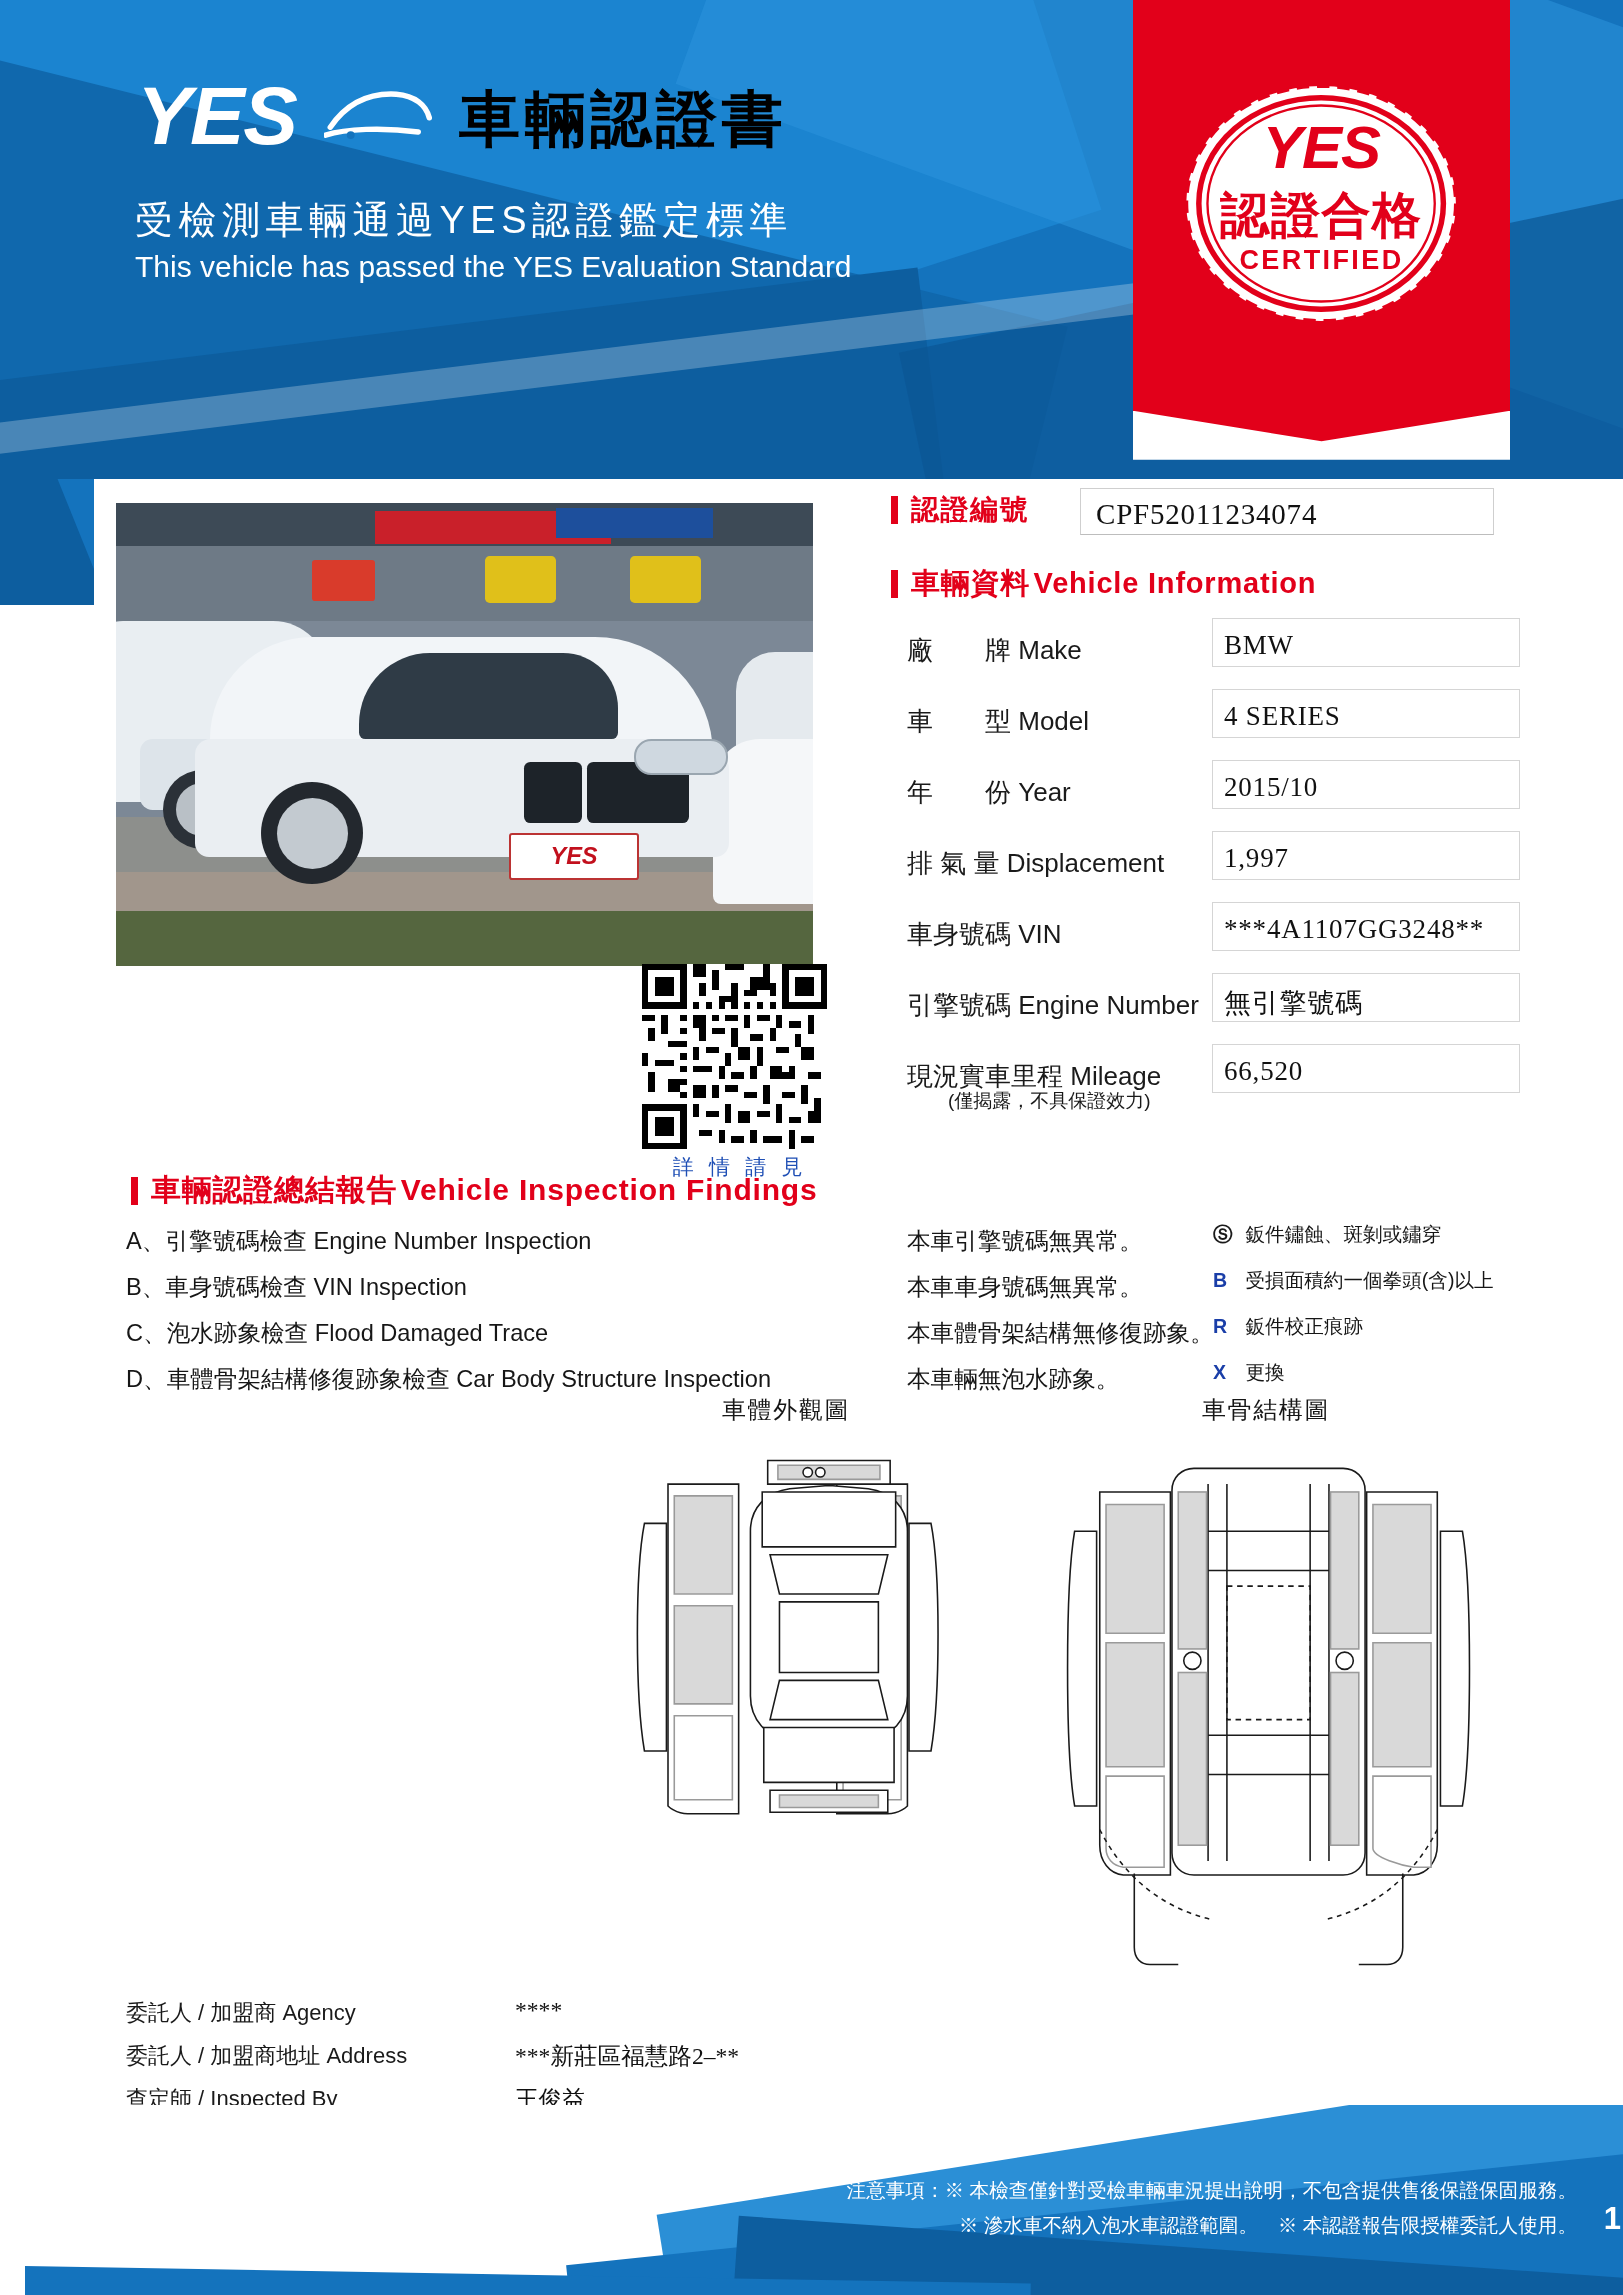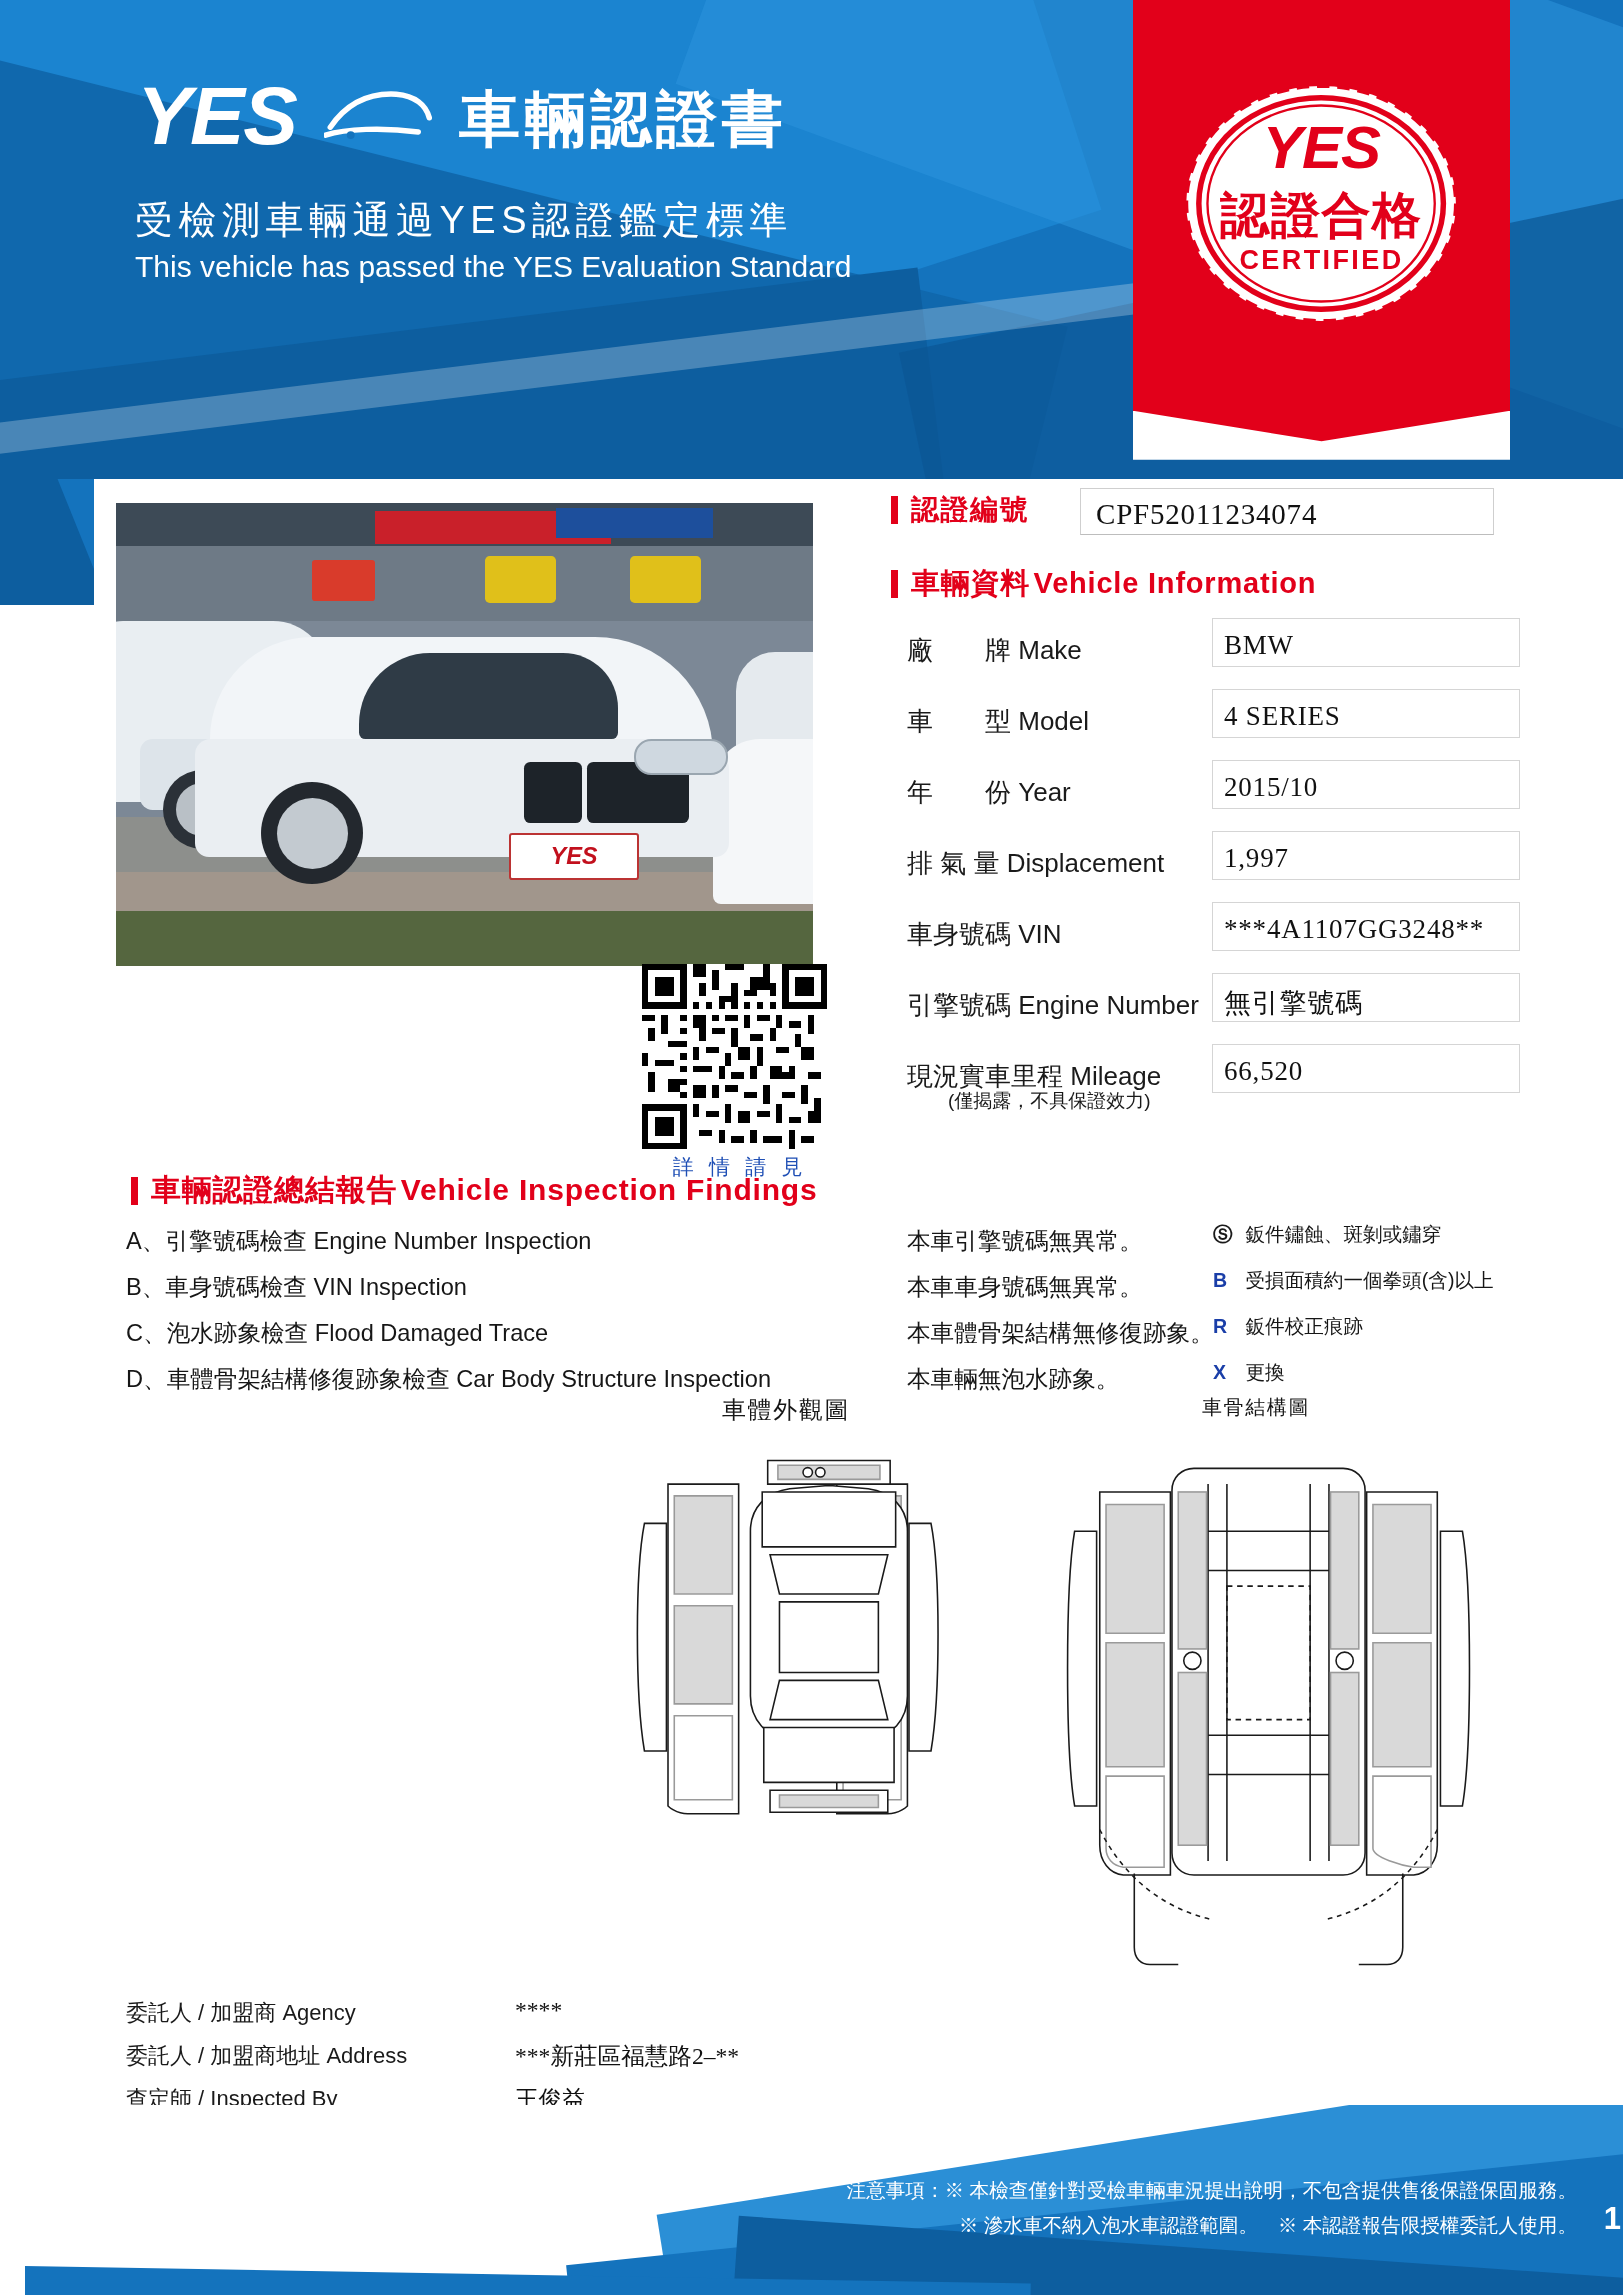--- a/index.html
+++ b/index.html
@@ -51,21 +51,21 @@
     font-family:"Liberation Sans", sans-serif;
     font-weight:bold; font-style:italic; font-size:82px;
     color:#ffffff; letter-spacing:-1.6px; line-height:82px;
   }
   .yes-logo .car-swoosh {
     position:absolute; right:-6.3px; top:7.9px; width:110px; height:68px;
   }
 
   .hdr-title {
     position:absolute; left:459px; top:79px;
-    font-size:61px; font-weight:bold; color:#ffffff;
+    font-size:61px; font-weight:bold; color:#000000;
     letter-spacing:4.7px;
   }
   .hdr-sub-cn {
     position:absolute; left:135px; top:195px;
     font-size:38px; color:#ffffff; letter-spacing:5.5px; font-weight:500;
   }
   .hdr-sub-en {
     position:absolute; left:135px; top:250px;
     font-size:30px; color:#ffffff; letter-spacing:0px;
   }
@@ -243,21 +243,21 @@
 
   .find-res { position:absolute; left:907px; top:1225px; width:330px; }
   .find-res div { height:46px; font-size:23.6px; color:#161616; }
 
   .legend { position:absolute; left:1213px; top:1221px; width:330px; }
   .legend div { height:46px; font-size:19.6px; color:#161616; }
   .legend .k { display:inline-block; min-width:27px; color:#1a3ea8; font-weight:bold; }
   .legend .k.sym { color:#1a1a1a; }
 
   .dg-cap-1 { position:absolute; left:722px; top:1394px; font-size:24px; color:#161616; letter-spacing:1.6px; }
-  .dg-cap-2 { position:absolute; left:1202px; top:1394px; font-size:20px; color:#161616; letter-spacing:1.6px; }
+  .dg-cap-2 { position:absolute; left:1202px; top:1394px; font-size:24px; color:#161616; letter-spacing:1.6px; }
 
   
   .diagrams { position:absolute; left:550px; top:1437px; width:1021px; height:628px; }
 
   
   .foot-info { position:absolute; left:126px; top:1995px; width:785px; }
   .foot-row { height:43px; position:relative; }
   .foot-row .fl { position:absolute; left:0; top:3.1px; font-size:22px; color:#1a1a1a; }
   .foot-row .fv {
     position:absolute; left:389px; top:1.6px;

